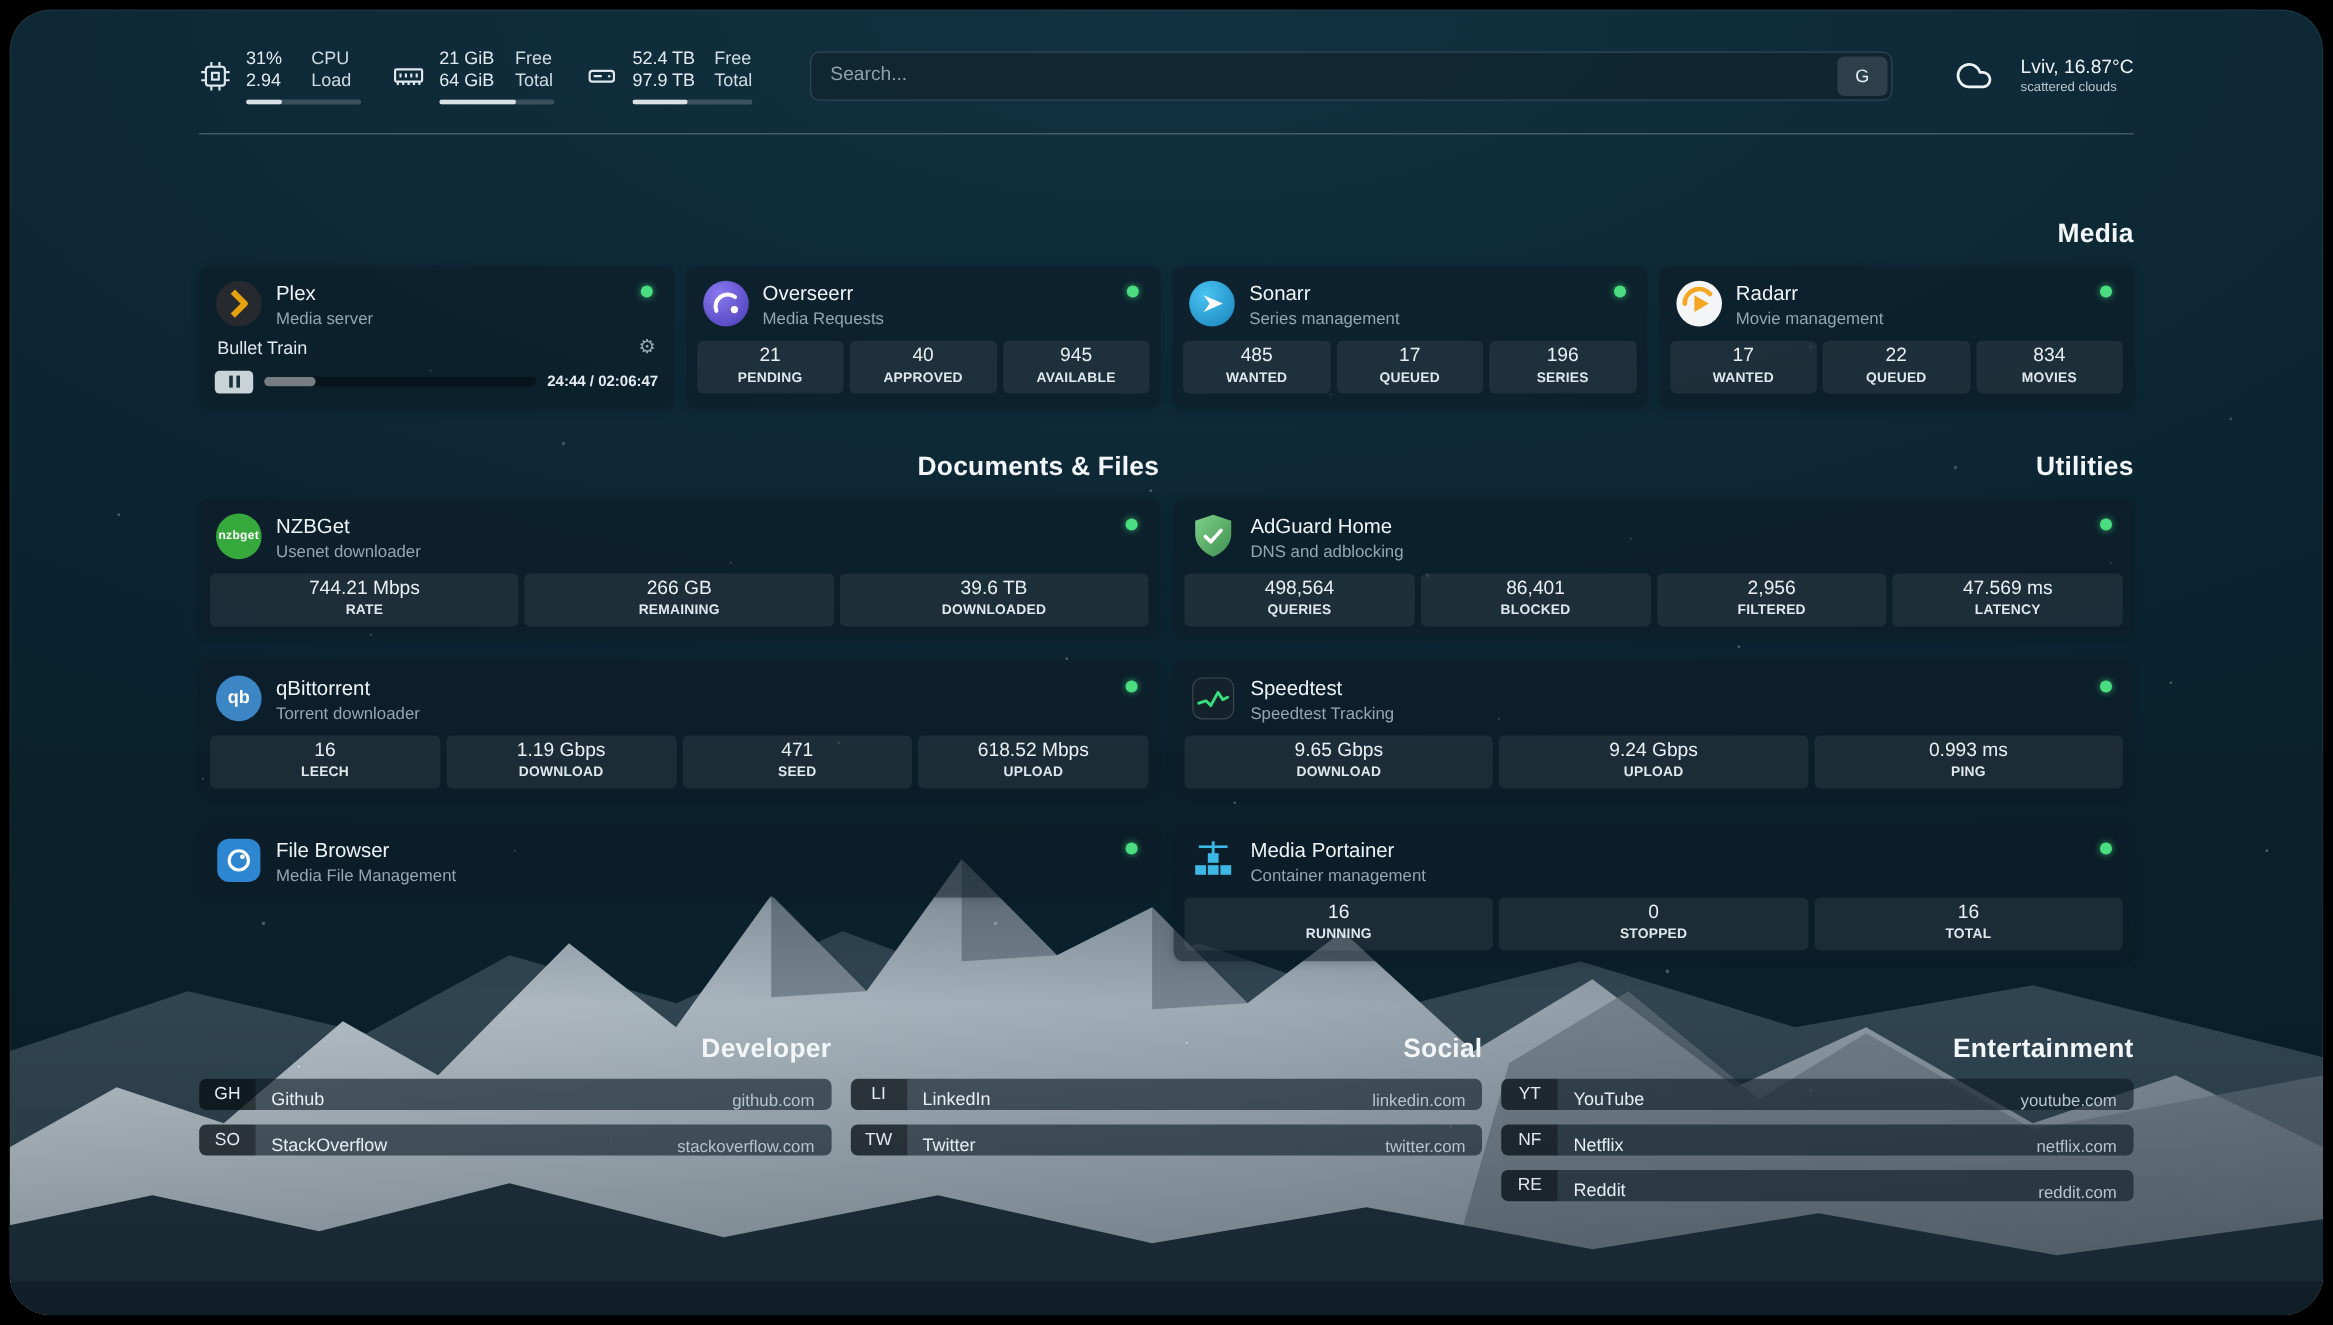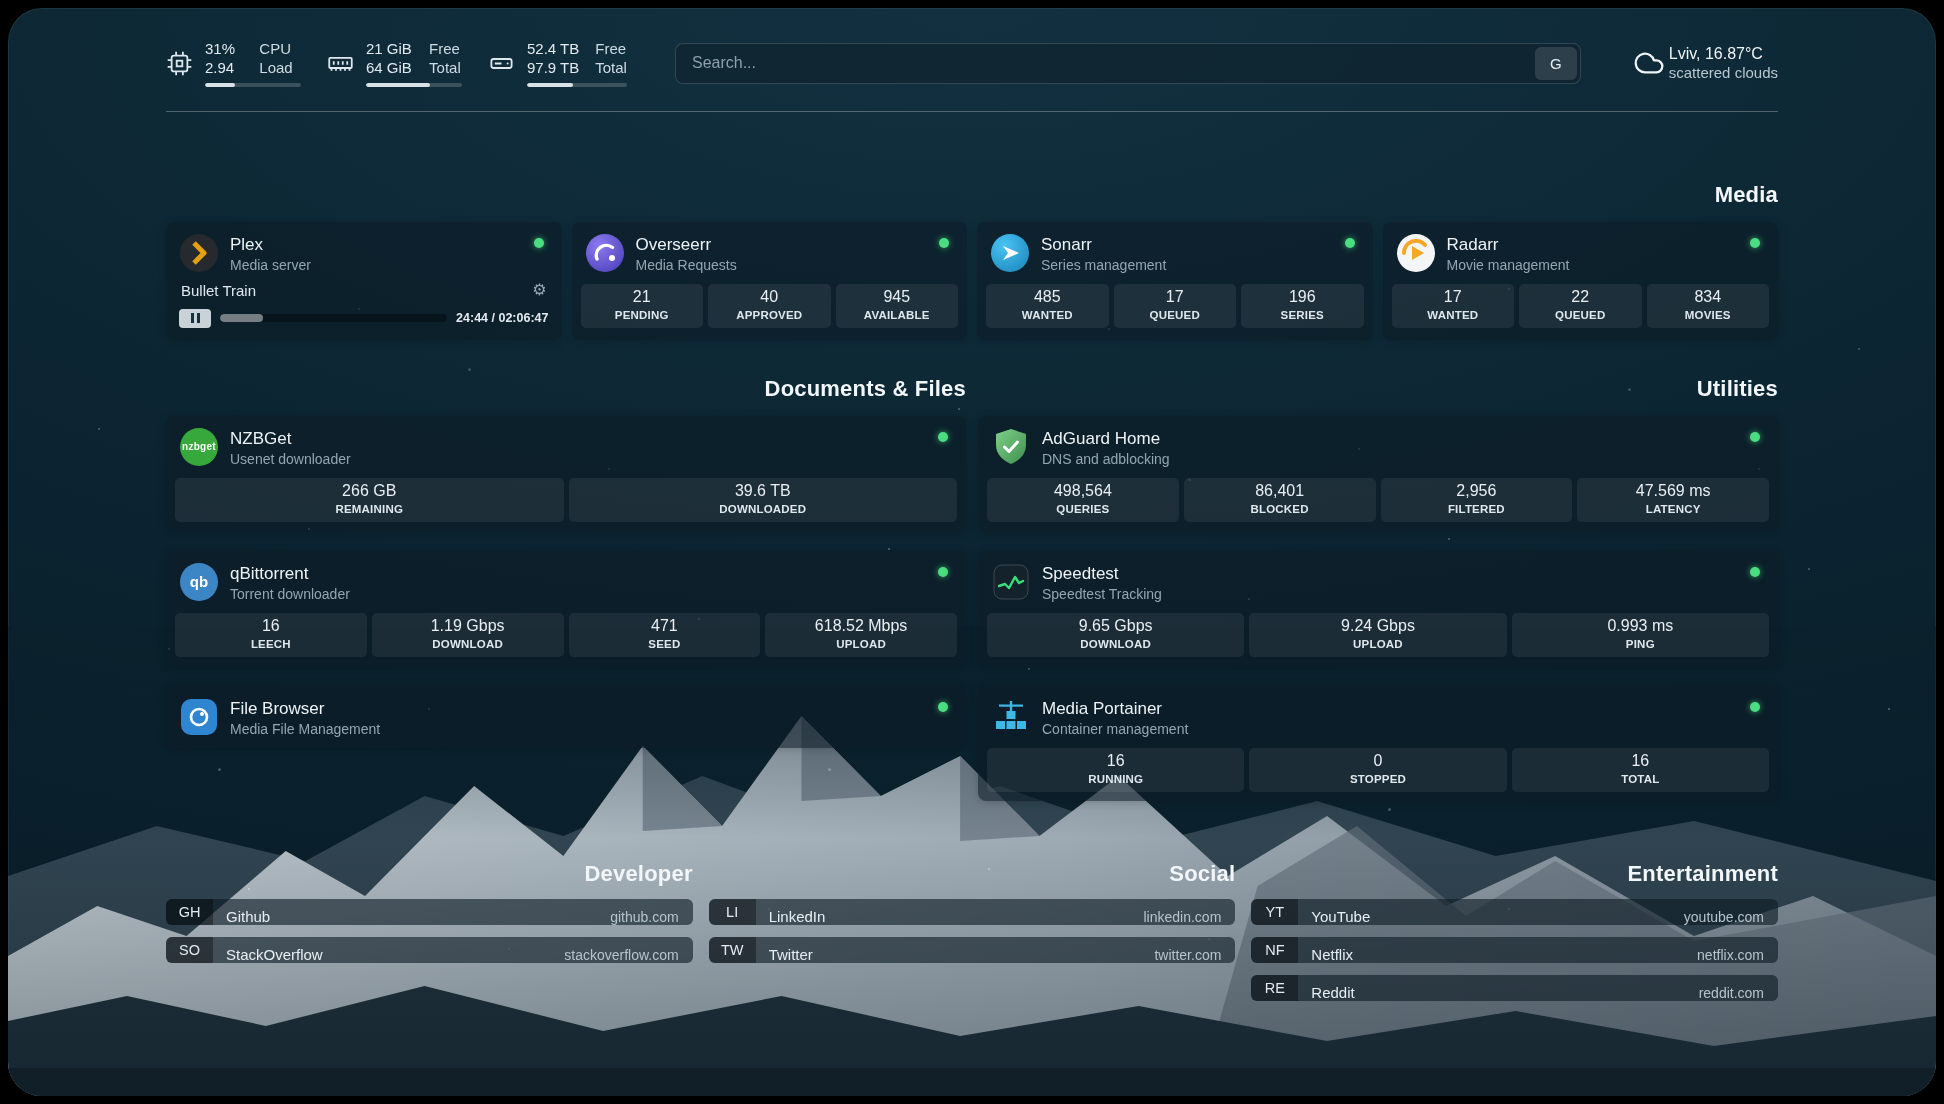--- a/index.html
+++ b/index.html
@@ -65,24 +65,24 @@
     flex: 1; background: transparent; border: none; outline: none;
     color: #e7eef3; font-size: 16px; padding: 0 13px; font-family: inherit;
   }
   .search input::placeholder { color: #8da0ab; }
   .search-btn {
     width: 42px; height: 100%; border: none; border-radius: 6px;
     background: rgba(255,255,255,.12); color: #e7eef3; font-size: 15px;
     cursor: pointer; font-family: inherit;
   }
 
-  .weather { display: flex; align-items: center; gap: 0; color: #eef3f6; }
+  .weather { display: flex; align-items: center; gap: 19px; color: #eef3f6; }
   .weather svg { width: 40px; height: 32px; }
   .w-loc { font-size: 16px; }
-  .w-cond { font-size: 15px; color: #b9c7cf; margin-top: 1px; }
+  .w-cond { font-size: 11px; color: #b9c7cf; margin-top: 1px; }
 
   .divider { margin-top: 24px; height: 1px; background: rgba(255,255,255,.28); }
 
   
   .section-title { font-size: 22px; font-weight: 700; color: #f2f6f8; letter-spacing: .2px; text-align: right; }
   .media-section { margin-top: 70px; }
   .media-grid { display: grid; grid-template-columns: repeat(4, 1fr); gap: 10px; margin-top: 14px; }
 
   .card {
     background: rgba(12,28,38,.58); border-radius: 8px; padding: 9px;
@@ -398,20 +398,24 @@
                 <span class="circle nzb">nzbget</span>
               </span>
             <div class="card-titles">
               <div class="card-name">NZBGet</div>
               <div class="card-desc">Usenet downloader</div>
             </div>
             <span class="dot" style="background: rgb(74, 222, 128);"></span>
           </div>
           <div class="stats">
             <div class="stat">
+              <div class="stat-val">744.21 Mbps</div>
+              <div class="stat-lab">RATE</div>
+            </div>
+            <div class="stat">
               <div class="stat-val">266 GB</div>
               <div class="stat-lab">REMAINING</div>
             </div>
             <div class="stat">
               <div class="stat-val">39.6 TB</div>
               <div class="stat-lab">DOWNLOADED</div>
             </div>
           </div>
         </div>
 

